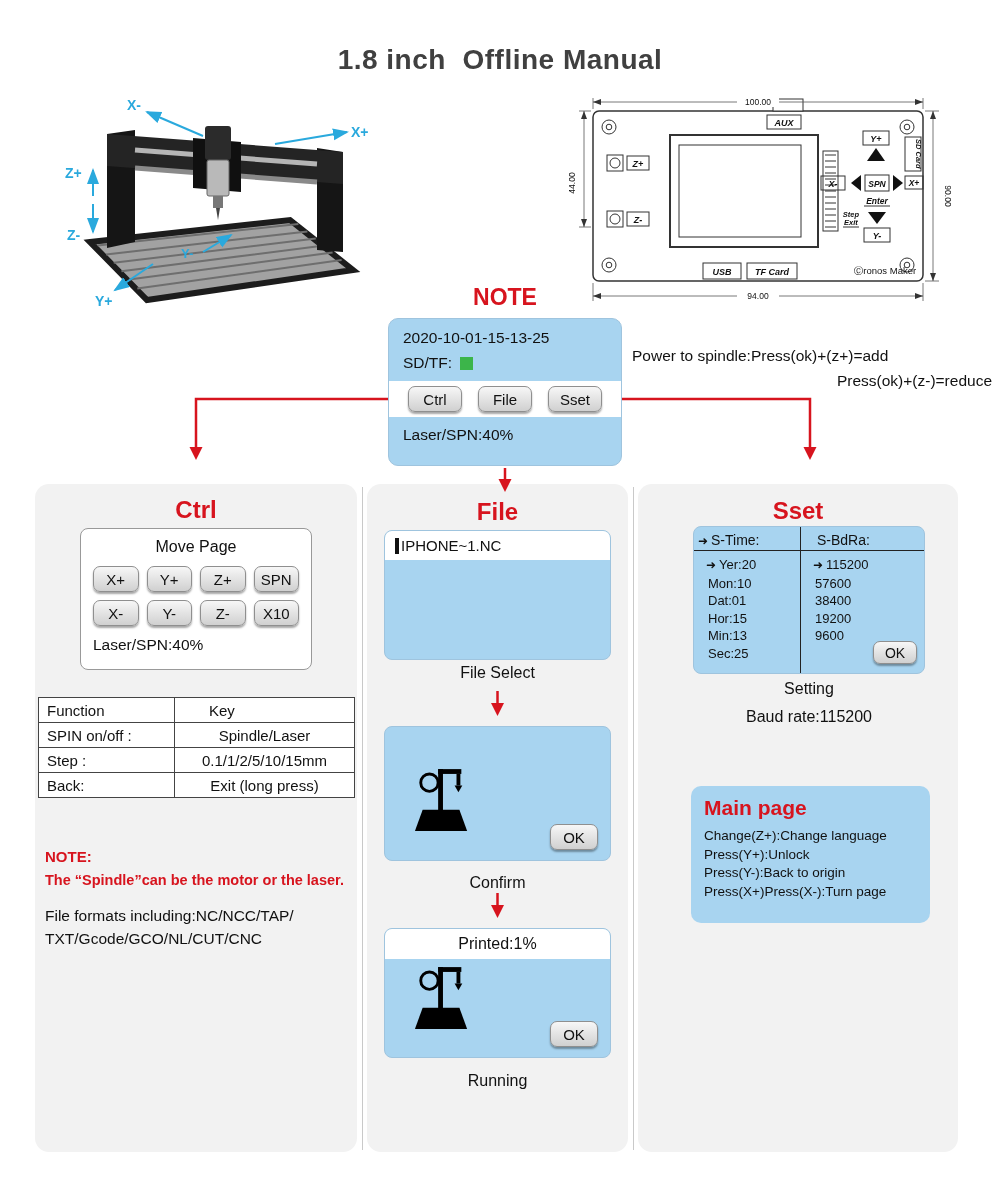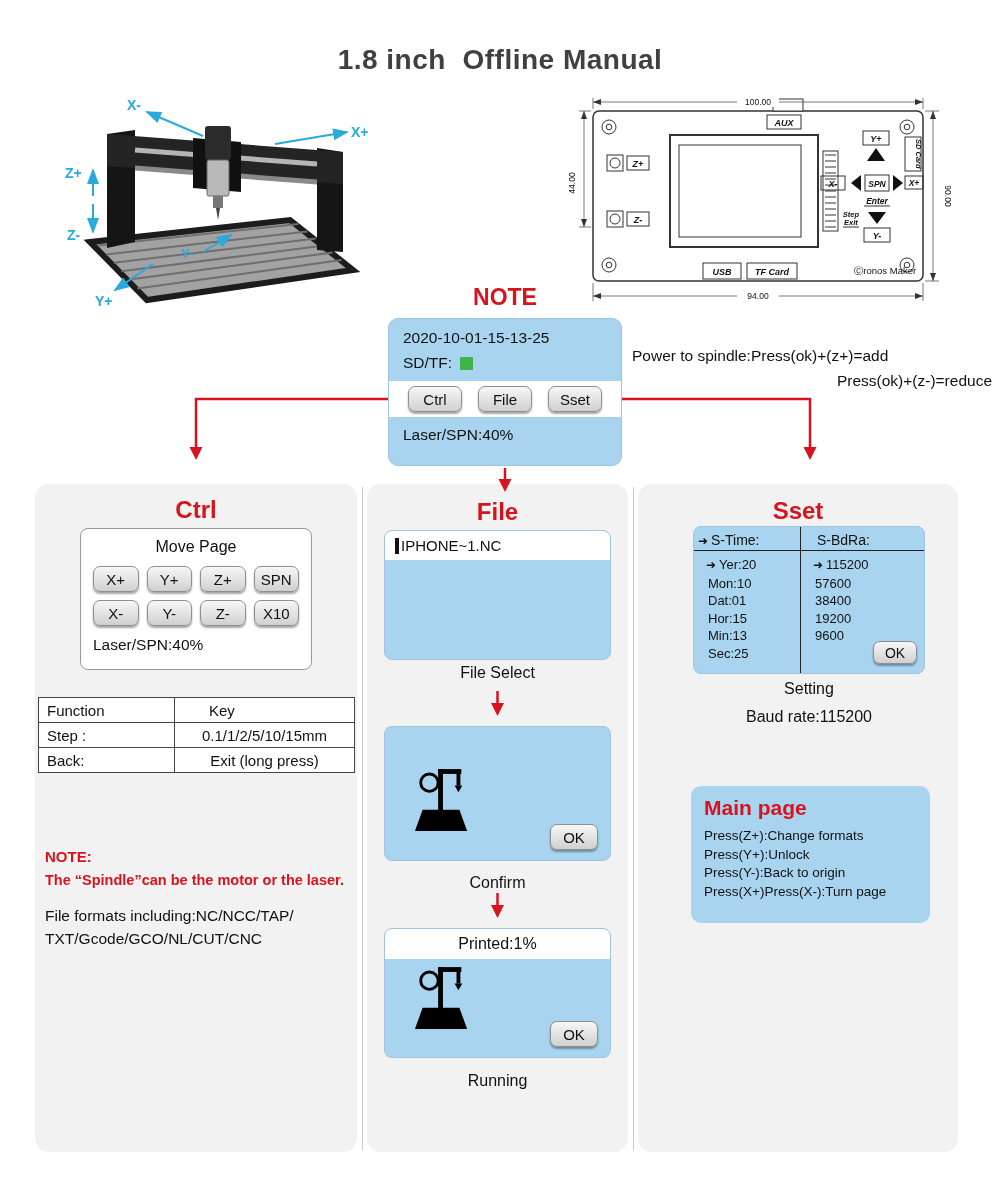--- a/index.html
+++ b/index.html
@@ -252,20 +252,24 @@
       </div>
       <div class="ctrl-laser">Laser/SPN:40%</div>
     </div>
     <table class="ctrl-table abs" style="left:3px; top:213px; width:317px;">
       <tbody>
           <tr>
         <td style="width:136px;">Function</td>
         <td class="key-head">Key</td>
       </tr>
       <tr>
+        <td>SPIN on/off :</td>
+        <td class="key">Spindle/Laser</td>
+      </tr>
+      <tr>
         <td>Step :</td>
         <td class="key">0.1/1/2/5/10/15mm</td>
       </tr>
       <tr>
         <td>Back:</td>
         <td class="key">Exit (long press)</td>
       </tr>
     </tbody>
       </table>
     <div class="abs red-head note-label" style="left:10px; top:364px;">NOTE:</div>
@@ -342,21 +346,21 @@
         <div>9600</div>
       </div>
       <span class="btn sset-ok">OK</span>
     </div>
 
     <div class="abs" style="left:55px; top:196px; width:232px; text-align:center; font-size:16px;">Setting</div>
     <div class="abs baud-note" style="left:55px; top:224px; width:232px;">Baud rate:115200</div>
 
     <div class="main-box" style="left:53px; top:302px; width:239px; height:137px;">
       <div class="mp-head red-head">Main page</div>
-      <div class="mp-line">Press(Z+):Change formats</div>
+      <div class="mp-line">Change(Z+):Change language</div>
       <div class="mp-line">Press(Y+):Unlock</div>
       <div class="mp-line">Press(Y-):Back to origin</div>
       <div class="mp-line">Press(X+)Press(X-):Turn page</div>
     </div>
   </div>
 
   <svg class="abs overlay" style="left:0; top:0;" width="1000" height="1180" viewBox="0 0 1000 1180">
     <defs>
       <marker id="redarr" markerUnits="userSpaceOnUse" markerWidth="14" markerHeight="14" refX="3" refY="6.5" orient="auto">
         <path d="M0,0 L13,6.5 L0,13 Z" fill="#d7141e"></path>

